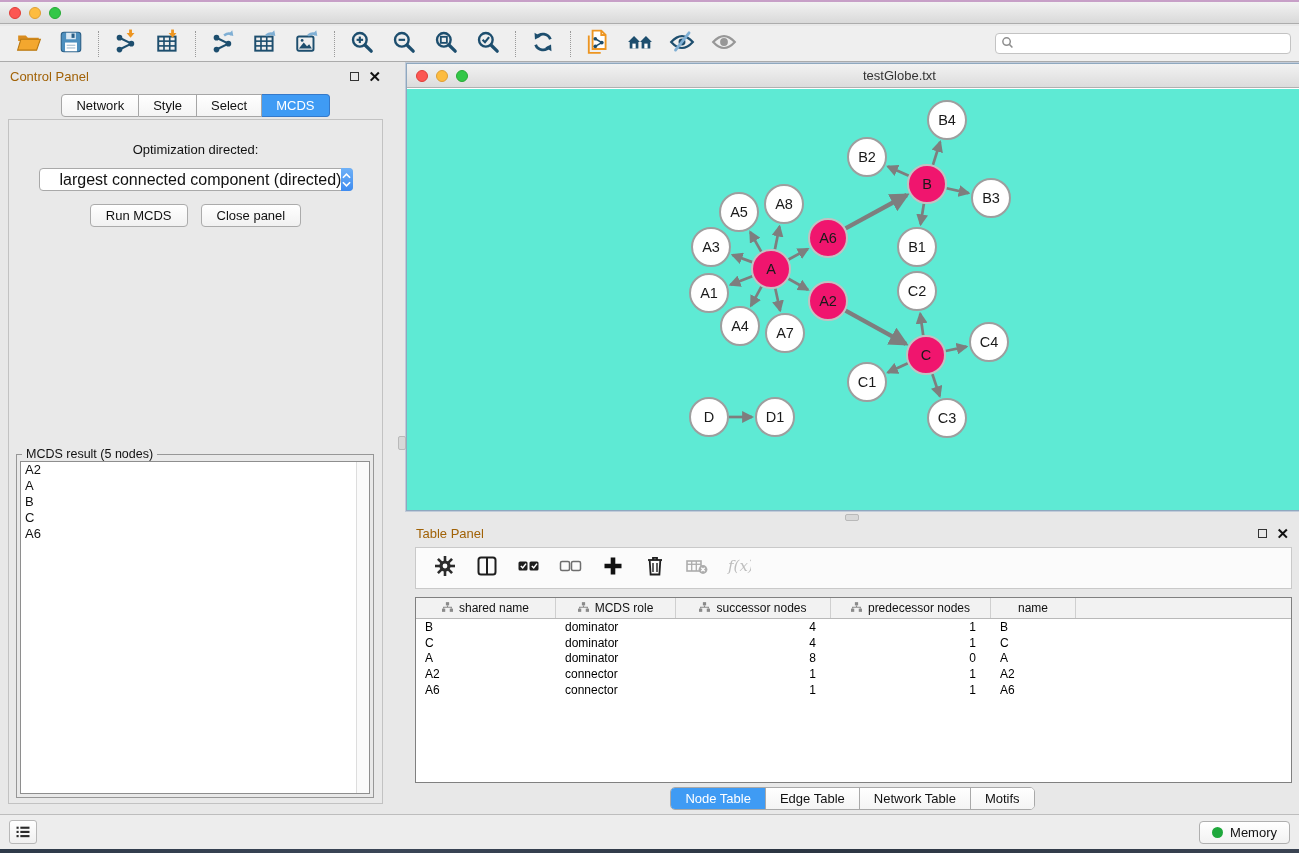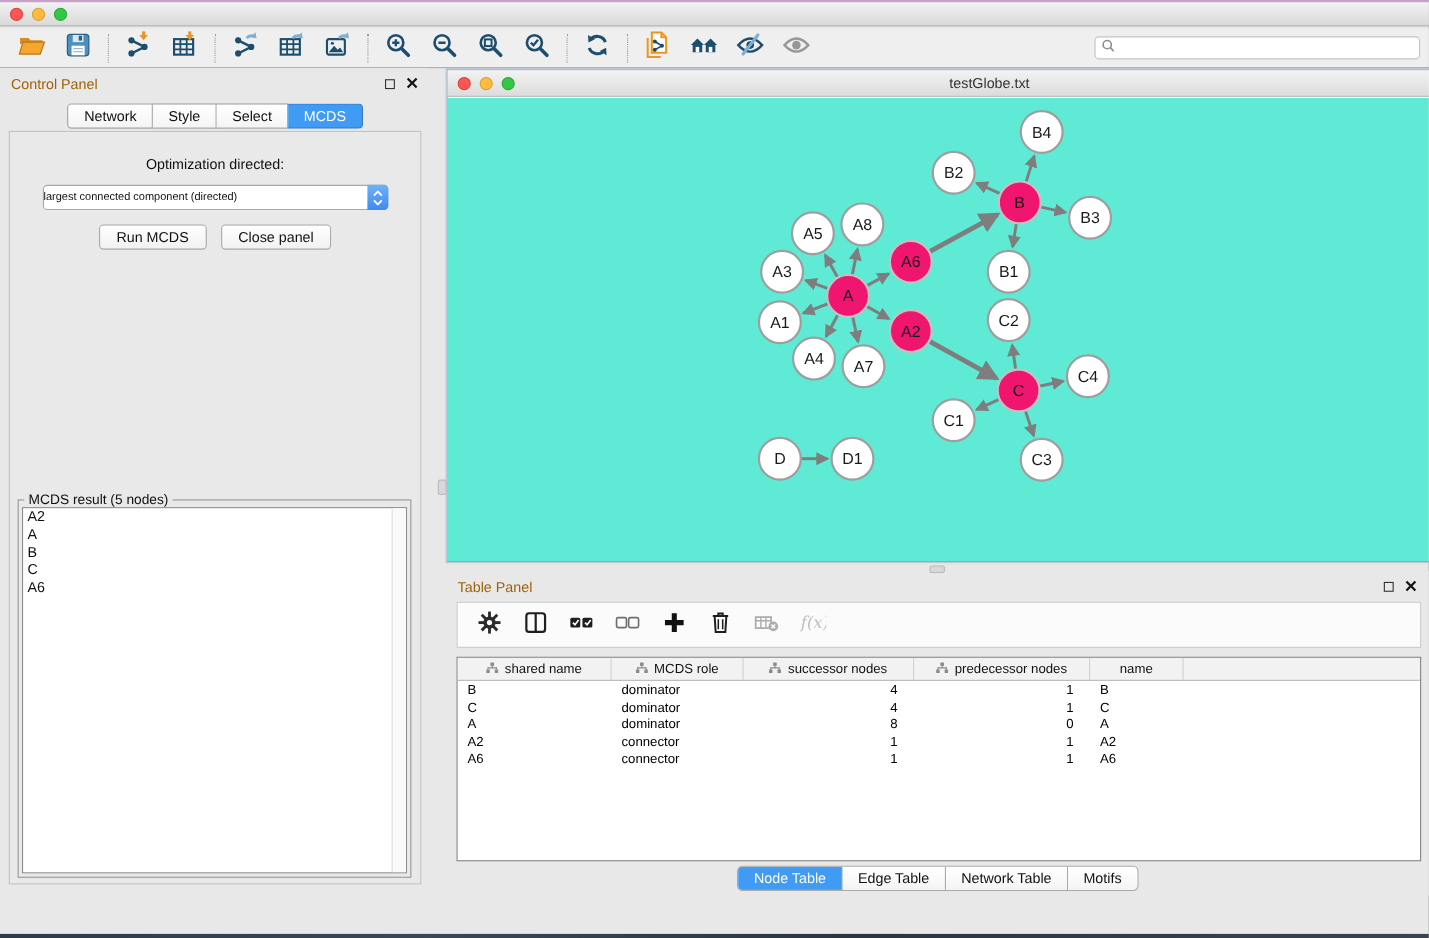--- a/index.html
+++ b/index.html
@@ -43,21 +43,21 @@
     border:1px solid #A6A6A6; border-left:none; padding:3px 14px; cursor:pointer; }
   .cp-tab:first-child { border-left:1px solid #A6A6A6; border-radius:4px 0 0 4px; }
   .cp-tab:last-child { border-radius:0 4px 4px 0; }
   .cp-tab.active { background:#3F9BF4; color:#FFF; border-color:#3579C9; }
   .cp-content { position:absolute; left:8px; right:8px; top:57px; bottom:10px;
     background:#E9E9E9; border:1px solid #C2C2C2; }
   .opt-label { text-align:center; font-size:13px; color:#111; margin-top:22px; }
   .select-row { display:flex; justify-content:center; margin-top:11px; }
   .mcds-select { width:314px; height:23px; background:#FFF; border:1px solid #A9A9A9;
     border-radius:4px; display:flex; align-items:center; cursor:pointer; }
-  .mcds-select .sel-text { flex:1; font-size:10px; color:#111; padding-left:0; white-space:nowrap; }
+  .mcds-select .sel-text { flex:1; font-size:16px; color:#111; padding-left:20px; white-space:nowrap; }
   .stepper { width:19px; height:23px; margin:-1px -1px -1px 0; border-radius:0 4px 4px 0;
     background:linear-gradient(#6FB1F7,#3D8BF0); display:flex; flex-direction:column;
     align-items:center; justify-content:center; gap:2px; }
   .stepper svg { width:9px; height:6px; }
   .btn-row { display:flex; justify-content:center; gap:13px; margin-top:13px; }
   .mac-btn { font-size:13px; color:#111; background:linear-gradient(#FFFFFF,#F1F1F1);
     border:1px solid #ABABAB; border-radius:4px; padding:3px 15px; cursor:pointer; }
   .result-box { position:absolute; left:7px; right:8px; top:334px; bottom:5px;
     border:1px solid #979797; }
   .result-legend { position:absolute; top:-8px; left:5px; background:#E9E9E9;
@@ -585,14 +585,32 @@
     <div class="tp-tabs">
       <div class="tp-tabs-inner" id="tp-tabs">
           <div class="tp-tab active">Node Table</div>
           <div class="tp-tab">Edge Table</div>
           <div class="tp-tab">Network Table</div>
           <div class="tp-tab">Motifs</div>
         </div>
     </div>
   </div>
 
+  <div class="statusbar">
+    <div class="list-btn" id="list-btn-slot">
+        <svg viewBox="0 0 21 19">
+          <g fill="#2B2B2B">
+            <rect x="2" y="2.5" width="2.8" height="2.8"></rect>
+            <rect x="7" y="2.5" width="12" height="2.8"></rect>
+            <rect x="2" y="8" width="2.8" height="2.8"></rect>
+            <rect x="7" y="8" width="12" height="2.8"></rect>
+            <rect x="2" y="13.5" width="2.8" height="2.8"></rect>
+            <rect x="7" y="13.5" width="12" height="2.8"></rect>
+          </g>
+        </svg>
+      </div>
+    <div class="memory-btn">
+      <span class="mem-dot"></span>
+      <span>Memory</span>
+    </div>
+  </div>
   <div class="desktop-strip"></div>
 </div>
 
 </body></html>

